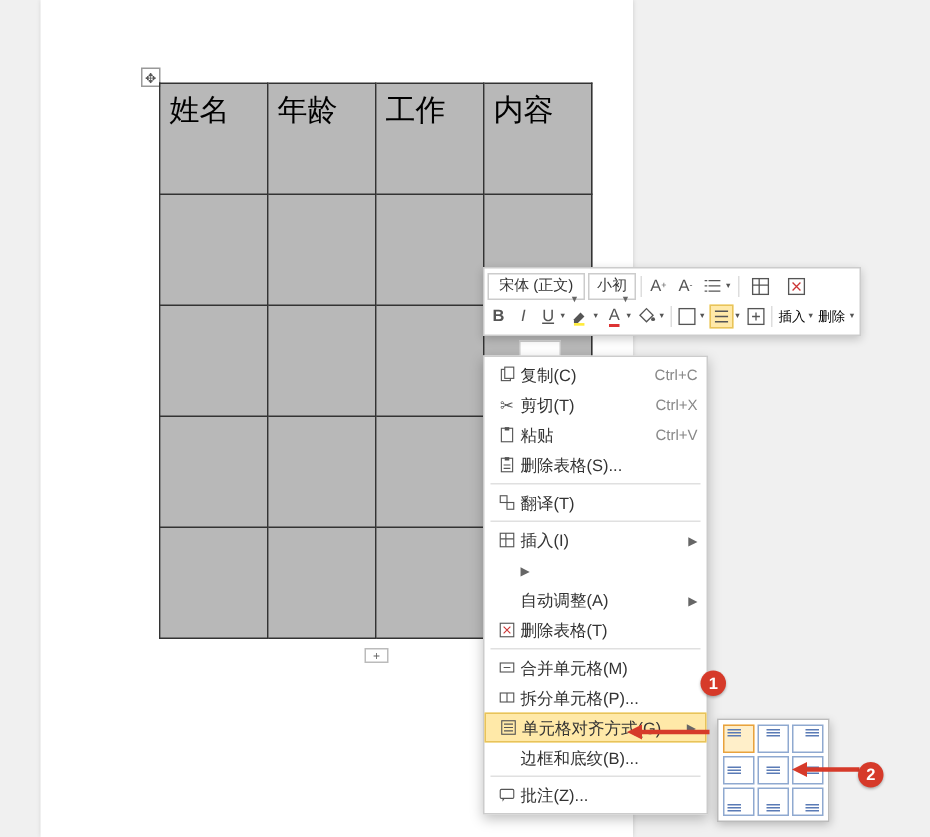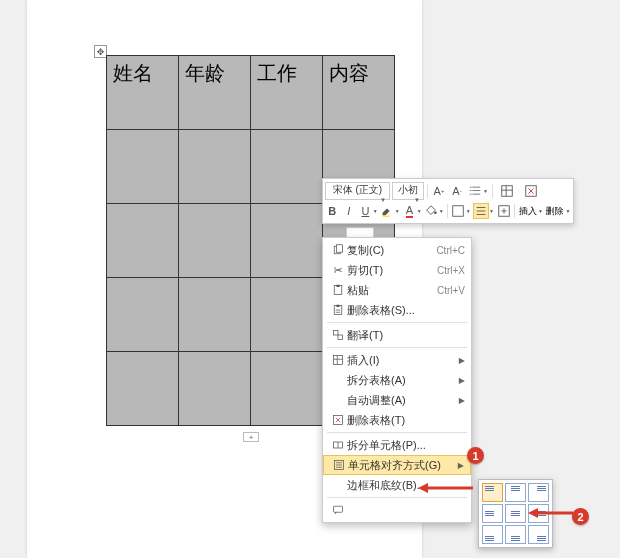--- a/index.html
+++ b/index.html
@@ -386,21 +386,20 @@
       <svg width="12" height="12" viewBox="0 0 16 16">
           <rect x="2" y="2" width="12" height="12" fill="none" stroke="#555"></rect>
           <path d="M2 7h12M7 2v12" stroke="#555"></path>
         </svg>
     </span>
     <span class="cm-label">插入(I)</span>
     <span class="cm-arrow">▶</span>
   </div>
   <div class="cm-item">
     <span class="cm-icon"></span>
-    <span class="cm-label">拆分表格(A)</span>
     <span class="cm-arrow">▶</span>
   </div>
   <div class="cm-item">
     <span class="cm-icon"></span>
     <span class="cm-label">自动调整(A)</span>
     <span class="cm-arrow">▶</span>
   </div>
   <div class="cm-item">
     <span class="cm-icon">
       <svg width="12" height="12" viewBox="0 0 16 16">
@@ -408,20 +407,29 @@
           <path d="M5 5l6 6M11 5l-6 6" stroke="#c33"></path>
         </svg>
     </span>
     <span class="cm-label">删除表格(T)</span>
   </div>
   <div class="cm-sep"></div>
   <div class="cm-item">
     <span class="cm-icon">
       <svg width="12" height="12" viewBox="0 0 16 16">
           <rect x="2" y="4" width="12" height="8" fill="none" stroke="#555"></rect>
+          <path d="M5 8h6" stroke="#555"></path>
+        </svg>
+    </span>
+    <span class="cm-label">合并单元格(M)</span>
+  </div>
+  <div class="cm-item">
+    <span class="cm-icon">
+      <svg width="12" height="12" viewBox="0 0 16 16">
+          <rect x="2" y="4" width="12" height="8" fill="none" stroke="#555"></rect>
           <path d="M8 4v8" stroke="#555"></path>
         </svg>
     </span>
     <span class="cm-label">拆分单元格(P)...</span>
   </div>
   <div class="cm-item highlighted">
     <span class="cm-icon">
       <svg width="12" height="12" viewBox="0 0 16 16">
           <rect x="2" y="2" width="12" height="12" fill="none" stroke="#555"></rect>
           <path d="M4 5h8M4 8h8M4 11h8" stroke="#555"></path>
@@ -435,20 +443,21 @@
     <span class="cm-label">边框和底纹(B)...</span>
   </div>
   <div class="cm-sep"></div>
   <div class="cm-item">
     <span class="cm-icon">
       <svg width="12" height="12" viewBox="0 0 16 16">
           <rect x="2" y="3" width="12" height="8" rx="1" fill="none" stroke="#555"></rect>
           <path d="M6 11l-2 3v-3" fill="#555"></path>
         </svg>
     </span>
+    <span class="cm-label">批注(Z)...</span>
   </div>
 </div>
 
 <div class="align-popup">
   <div class="align-cell top l selected">
       <span class="ln"></span>
       <span class="ln"></span>
       <span class="ln"></span>
     </div>
   <div class="align-cell top c">

